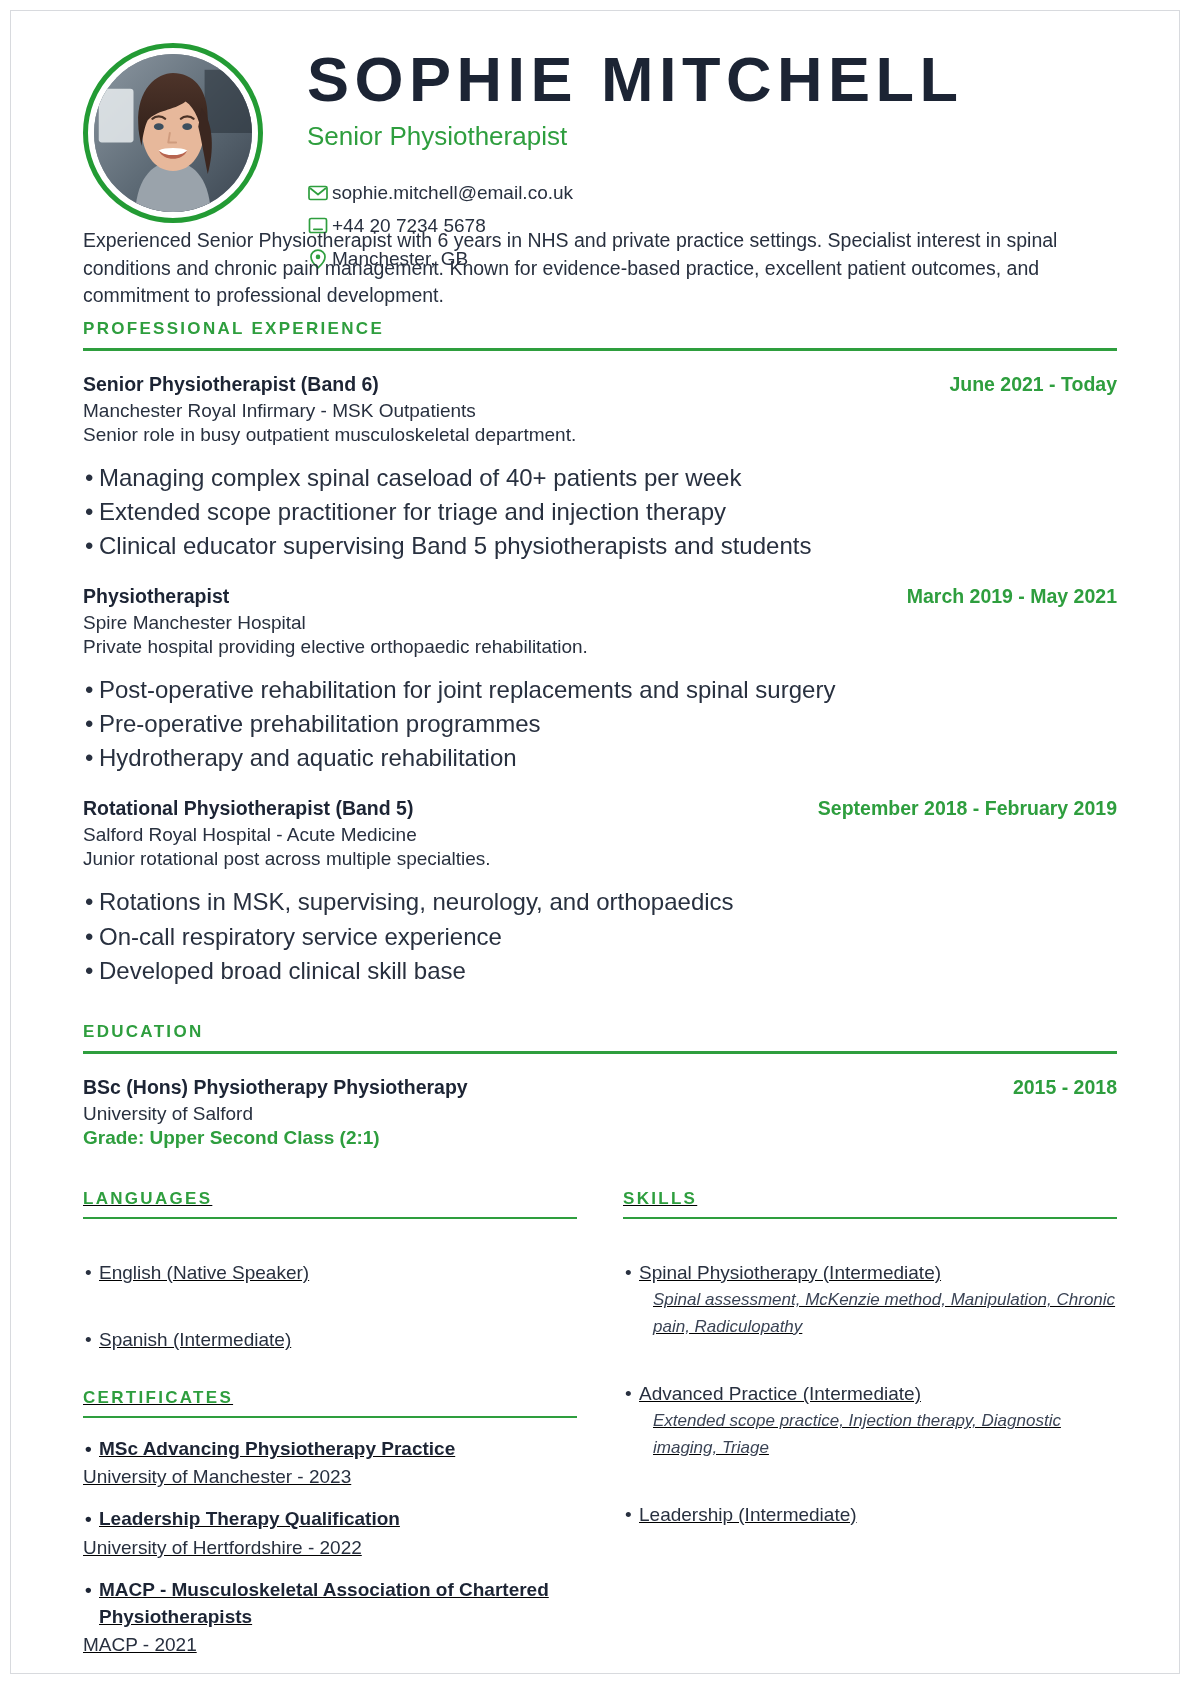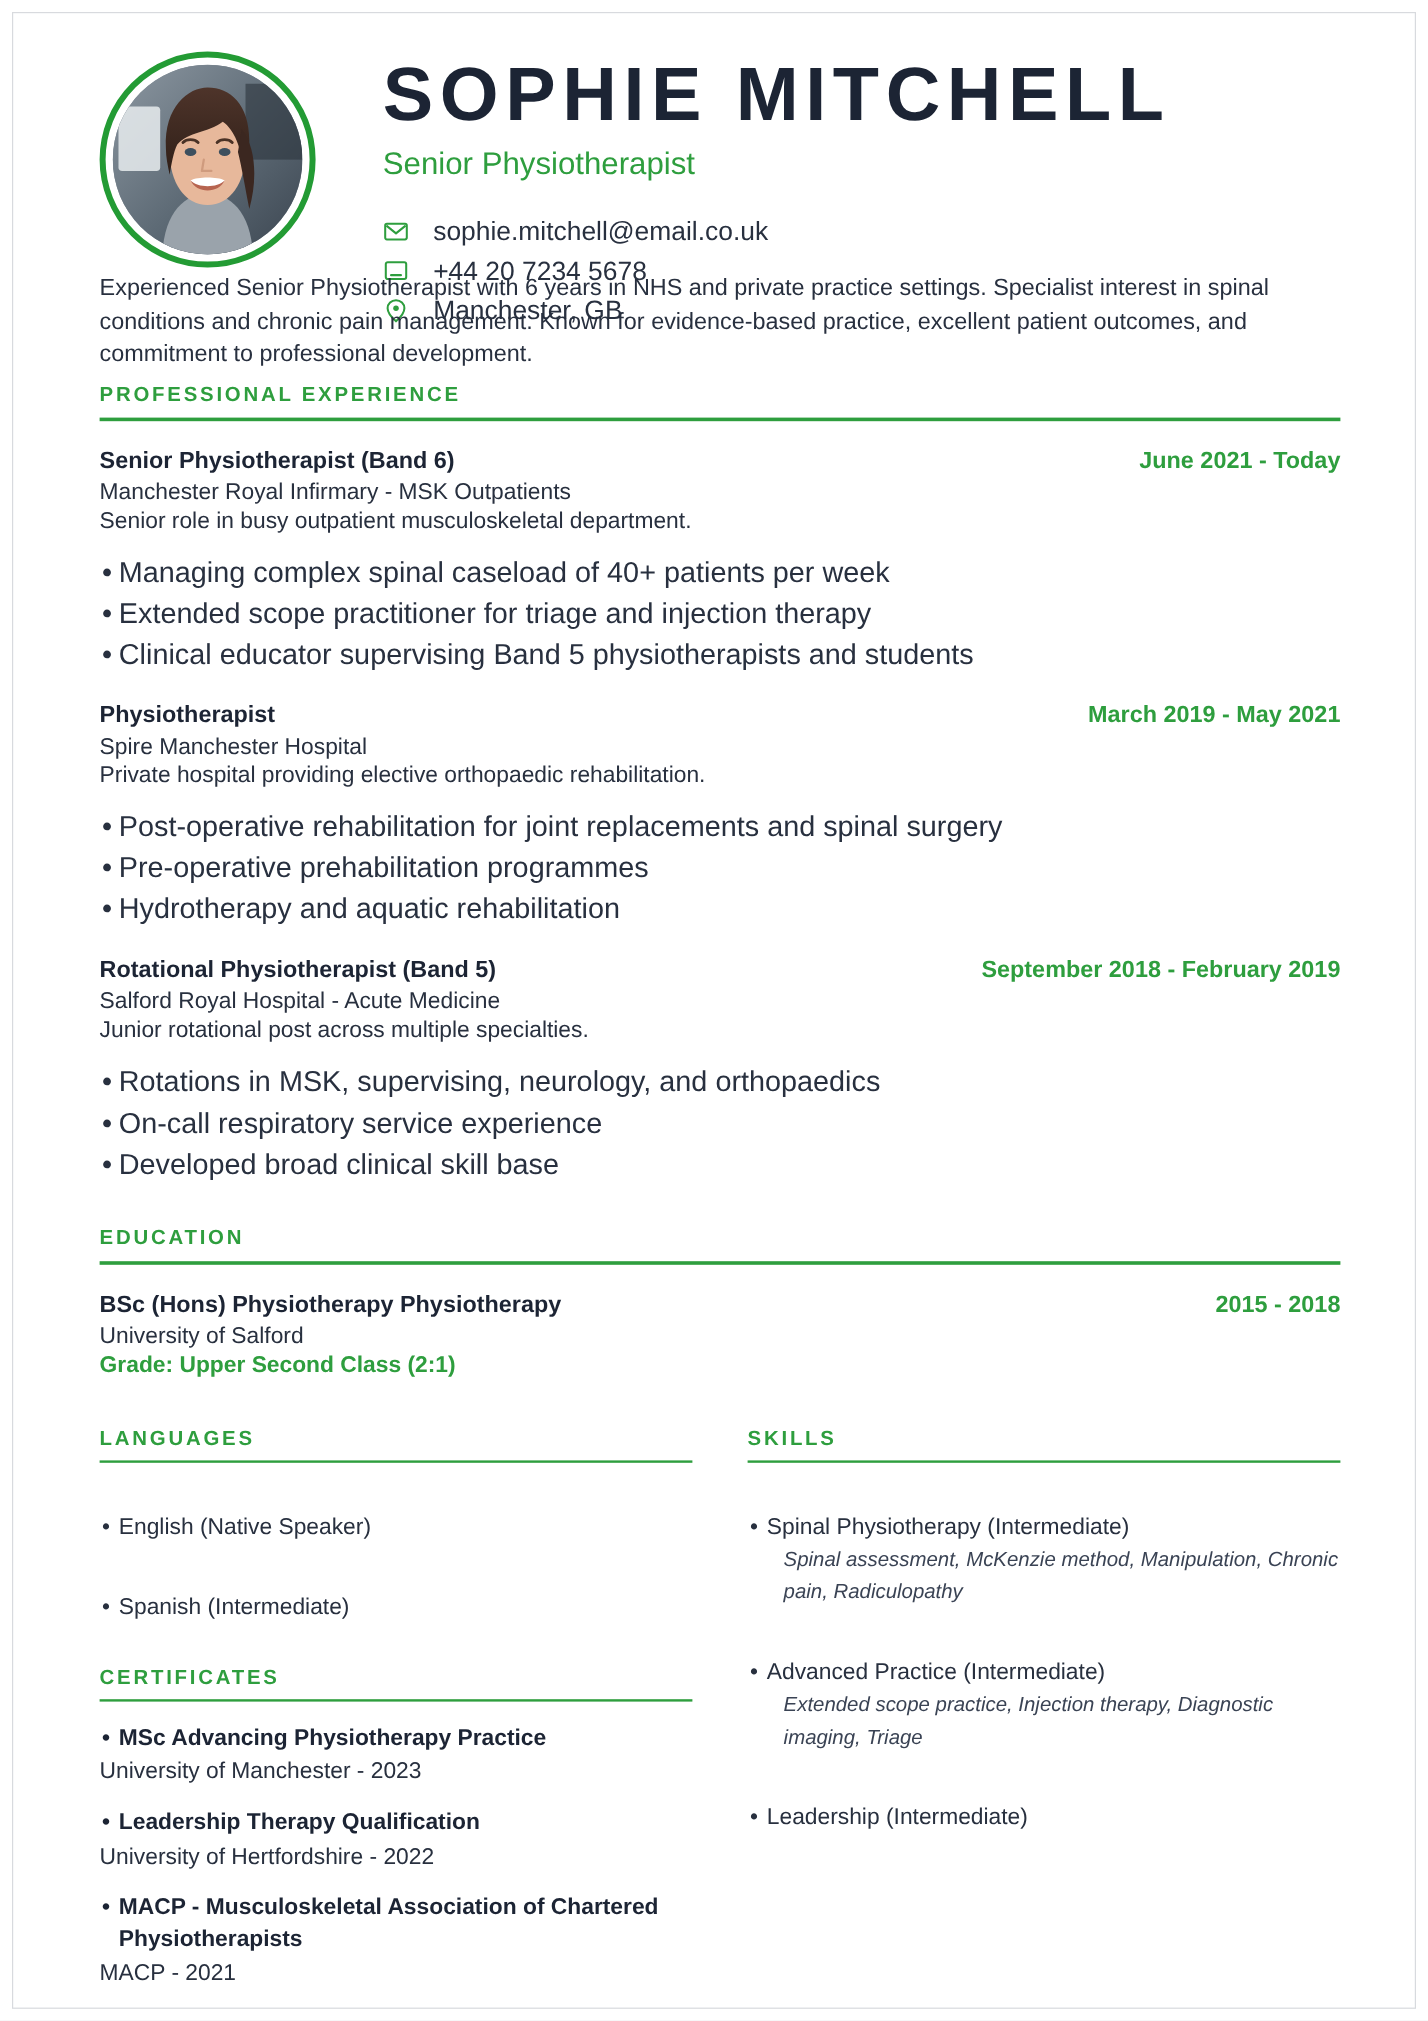--- a/index.html
+++ b/index.html
@@ -52,21 +52,21 @@
     height: 100%;
     border-radius: 50%;
     overflow: hidden;
     position: relative;
     background: #7f8b94;
   }
   .avatar svg { display: block; width: 100%; height: 100%; }
 
   .header-right {
     position: absolute;
-    left: 236px;
+    left: 224px;
     top: 0;
     right: 0;
   }
   .full-name {
     font-size: 63px;
     font-weight: 700;
     letter-spacing: 5.5px;
     color: #1c2434;
     line-height: 1.02;
     margin: 10px 0 0 0;
@@ -77,22 +77,22 @@
     color: #2e9e3e;
     margin-top: 10px;
     font-weight: 400;
   }
   .contact-list {
     margin-top: 24px;
   }
   .contact-row {
     display: flex;
     align-items: center;
-    gap: 21px;
-    font-size: 22px;
+    gap: 4px;
+    font-size: 19px;
     color: #28303f;
     height: 33px;
   }
   .contact-row .ctext { line-height: 1; }
   .cicon {
     width: 21px;
     height: 21px;
     flex: 0 0 21px;
     display: flex;
     align-items: center;
@@ -176,21 +176,21 @@
     color: #2e9e3e;
     margin-top: 2px;
   }
 
   
   .cols {
     display: flex;
     gap: 46px;
     margin-top: 40px;
   }
-  .col { flex: 1 1 0; min-width: 0; }
+  .col { flex: 1 1 0; min-width: 0; text-decoration: underline; }
   .col .section:first-child { margin-top: 0; }
   .sub-rule {
     height: 2px;
     background: #2e9e3e;
     margin-top: 8px;
   }
   .simple-list { margin-top: 14px; }
   .skill-item { margin-top: 2px; }
   .skill-name {
     font-size: 19px;

